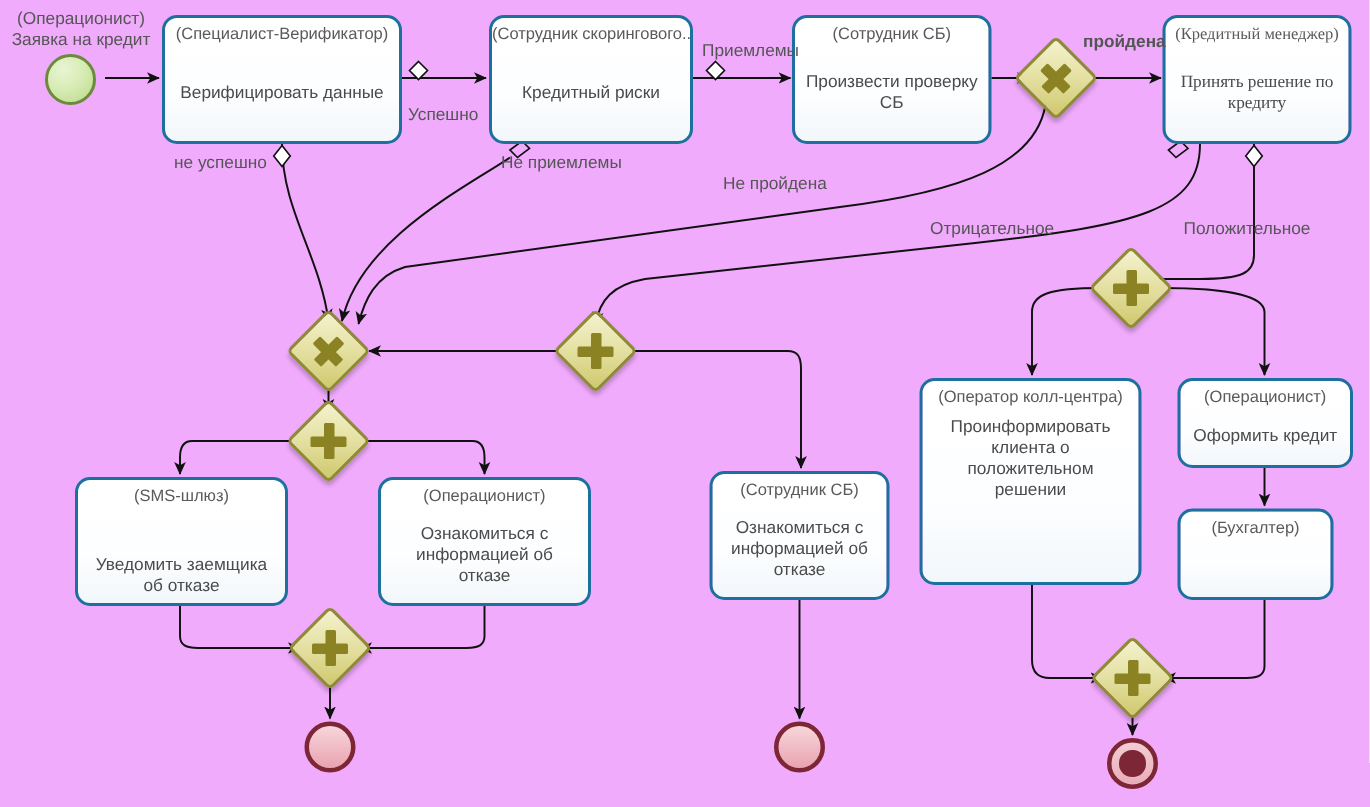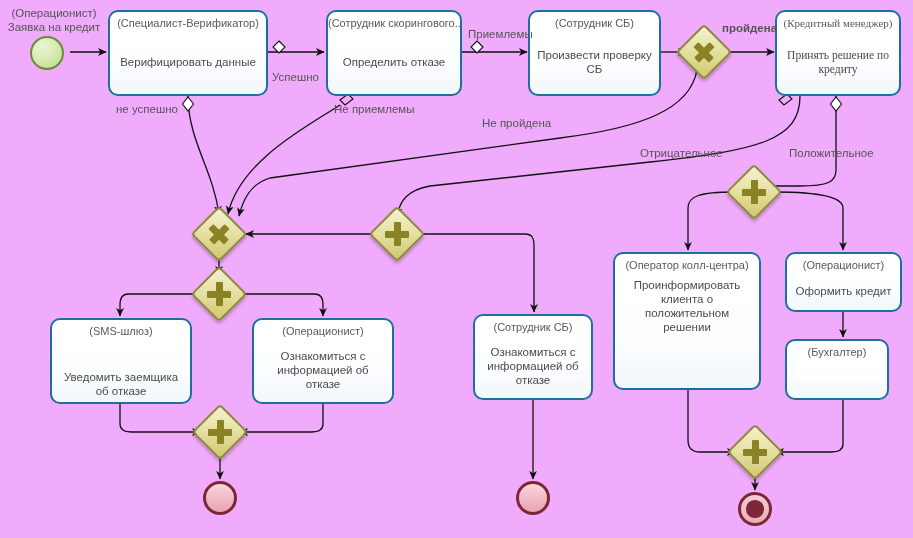--- a/index.html
+++ b/index.html
@@ -229,21 +229,21 @@
   </div>
   <div class="event start" style="left:30px; top:36px; width:34px; height:34px;"></div>
 
   <div class="task" style="left:108px; top:10px; width:160px; height:86px;">
     <div class="lane">(Специалист-Верификатор)</div>
     <div class="tname">Верифицировать данные</div>
   </div>
 
   <div class="task" style="left:326px; top:10px; width:136px; height:86px;">
     <div class="lane">(Сотрудник скорингового...</div>
-    <div class="tname">Определить отказе</div>
+    <div class="tname">Кредитный риски</div>
   </div>
 
   <div class="task" style="left:528px; top:10px; width:133px; height:86px;">
     <div class="lane">(Сотрудник СБ)</div>
     <div class="tname">Произвести проверку СБ</div>
   </div>
 
   <div class="task" style="left:775px; top:10px; width:126px; height:86px;font-family:Liberation Serif, serif;">
     <div class="lane">(Кредитный менеджер)</div>
     <div class="tname">Принять решение по кредиту</div>
@@ -341,16 +341,16 @@
   <div class="event terminate" style="left:738px; top:492px; width:34px; height:34px;">
     <div class="core"></div>
   </div>
 
   <div class="lbl" style="left:272px; top:28px;margin-top:43px;">Успешно</div>
   <div class="lbl" style="left:468px; top:28px;">Приемлемы</div>
   <div class="lbl" style="left:722px; top:22px;font-weight:bold;">пройдена</div>
   <div class="lbl" style="left:116px; top:103px;">не успешно</div>
   <div class="lbl" style="left:334px; top:103px;">Не приемлемы</div>
   <div class="lbl" style="left:482px; top:117px;">Не пройдена</div>
-  <div class="lbl" style="left:640px; top:147px;">Отрицательное</div>
+  <div class="lbl" style="left:620px; top:147px;">Отрицательное</div>
   <div class="lbl" style="left:789px; top:147px;">Положительное</div>
 
 </div>
 
 </body></html>

